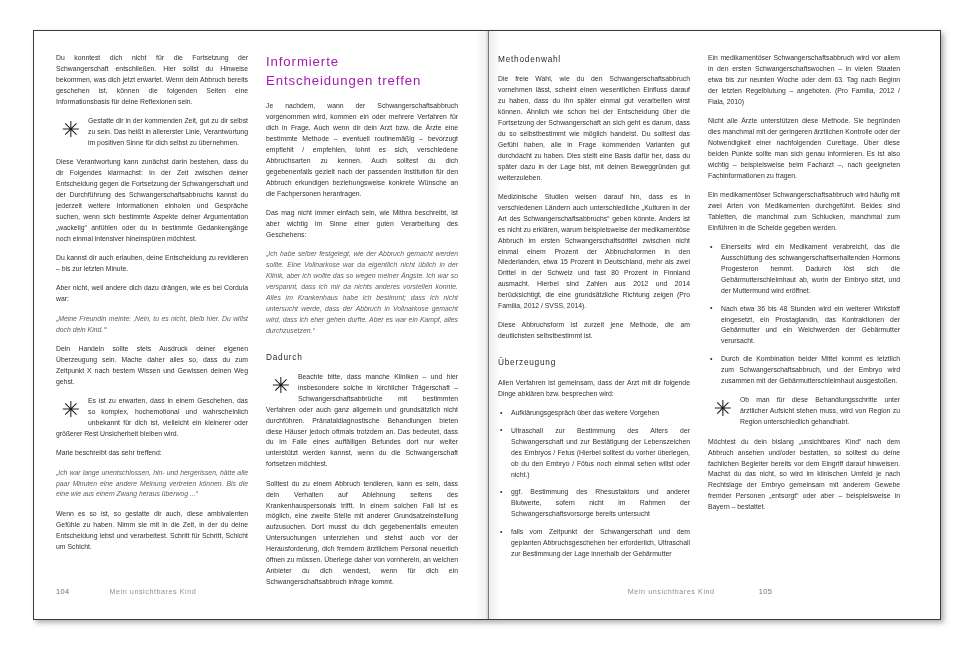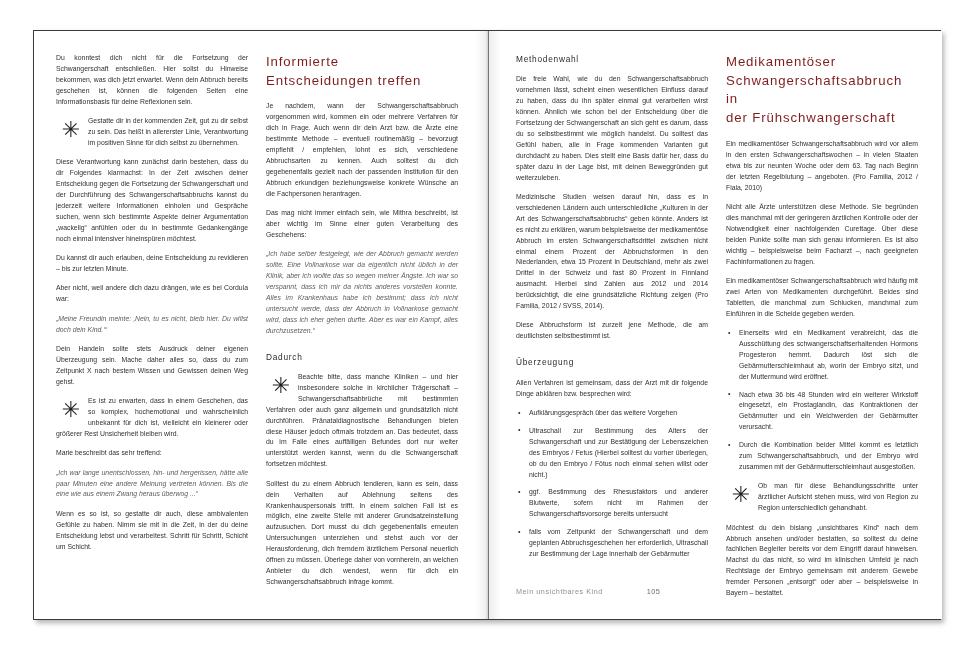--- a/index.html
+++ b/index.html
@@ -33,21 +33,21 @@
   }
 
   .page {
     position: absolute;
     top: 0;
     height: 100%;
     box-sizing: border-box;
     background: #ffffff;
   }
   .page-left  { left: 0;   width: 454px; }
-  .page-right { left: 454px; width: 454px; }
+  .page-right { left: 436px; width: 454px; }
 
   
   .gutter {
     position: absolute;
     left: 441px;
     top: 0;
     width: 26px;
     height: 100%;
     background: linear-gradient(to right,
         rgba(0,0,0,0.00) 0%,
@@ -83,21 +83,21 @@
     width: 192px;
     position: relative;
   }
 
   
   .h1 {
     font-size: 13.2px;
     font-weight: 400;
     letter-spacing: 0.9px;
     line-height: 1.42;
-    color: #7f1d1d;
+    color: #a21caf;
     margin: 0 0 11px 0;
     white-space: pre-line;
   }
   .h2 {
     font-size: 8.3px;
     font-weight: 400;
     letter-spacing: 0.75px;
     line-height: 1.5;
     color: #2b2b2b;
     margin: 0 0 9px 0;
@@ -176,21 +176,21 @@
   .footer {
     position: absolute;
     bottom: 18px;
     height: 14px;
     font-size: 7.2px;
     letter-spacing: 0.55px;
     color: #8f8f8f;
     white-space: nowrap;
   }
   .page-left .footer  { left: 22px;  right: 30px; }
-  .page-right .footer { left: 28px;  right: 22px; text-align: left; }
+  .page-right .footer { left: 28px;  right: 22px; text-align: center; }
 
   .footer .pageno {
     color: #6e6e6e;
     font-size: 7.4px;
     letter-spacing: 0.4px;
   }
   .page-left .footer .title { margin-left: 40px; }
   .page-right .footer .pageno { margin-left: 44px; }
 </style>
 </head>
@@ -236,20 +236,23 @@
 
           <div class="callout">
             <span class="star">✳</span>
             <p>Beachte bitte, dass manche Kliniken – und hier insbesondere solche in kirchlicher Trägerschaft – Schwangerschaftsabbrüche mit bestimmten Verfahren oder auch ganz allgemein und grundsätzlich nicht durchführen. Pränataldiagnostische Behandlungen bieten diese Häuser jedoch oftmals trotzdem an. Das bedeutet, dass du im Falle eines auffälligen Befundes dort nur weiter unterstützt werden kannst, wenn du die Schwangerschaft fortsetzen möchtest.</p>
           </div>
 
           <p class="body">Solltest du zu einem Abbruch tendieren, kann es sein, dass dein Verhalten auf Ablehnung seitens des Krankenhauspersonals trifft. In einem solchen Fall ist es möglich, eine zweite Stelle mit anderer Grundsatzeinstellung aufzusuchen. Dort musst du dich gegebenenfalls erneuten Untersuchungen unterziehen und stehst auch vor der Herausforderung, dich fremdem ärztlichem Personal neuerlich öffnen zu müssen. Überlege daher von vornherein, an welchen Anbieter du dich wendest, wenn für dich ein Schwangerschaftsabbruch infrage kommt.</p>
         </div>
       </div>
 
+      <div class="footer">
+        <span class="pageno">104</span><span class="title">Mein unsichtbares Kind</span>
+      </div>
     </div>
 
     <div class="page page-right">
       <div class="cols">
 
         <div class="col">
           <h2 class="h2">Methodenwahl</h2>
           <p class="body">Die freie Wahl, wie du den Schwangerschaftsabbruch vornehmen lässt, scheint einen wesentlichen Einfluss darauf zu haben, dass du ihn später einmal gut verarbeiten wirst können. Ähnlich wie schon bei der Entscheidung über die Fortsetzung der Schwangerschaft an sich geht es darum, dass du so selbstbestimmt wie möglich handelst. Du solltest das Gefühl haben, alle in Frage kommenden Varianten gut durchdacht zu haben. Dies stellt eine Basis dafür her, dass du später dazu in der Lage bist, mit deinen Beweggründen gut weiterzuleben.</p>
           <p class="body">Medizinische Studien weisen darauf hin, dass es in verschiedenen Ländern auch unterschiedliche „Kulturen in der Art des Schwangerschaftsabbruchs“ geben könnte. Anders ist es nicht zu erklären, warum beispielsweise der medikamentöse Abbruch im ersten Schwangerschaftsdrittel zwischen nicht einmal einem Prozent der Abbruchsformen in den Niederlanden, etwa 15 Prozent in Deutschland, mehr als zwei Drittel in der Schweiz und fast 80 Prozent in Finnland ausmacht. Hierbei sind Zahlen aus 2012 und 2014 berücksichtigt, die eine grundsätzliche Richtung zeigen (Pro Familia, 2012 / SVSS, 2014).</p>
           <p class="body">Diese Abbruchsform ist zurzeit jene Methode, die am deutlichsten selbstbestimmt ist.</p>
@@ -257,23 +260,20 @@
           <p class="body">Allen Verfahren ist gemeinsam, dass der Arzt mit dir folgende Dinge abklären bzw. besprechen wird:</p>
           <ul class="bullets">
             <li>Aufklärungsgespräch über das weitere Vorgehen</li>
             <li>Ultraschall zur Bestimmung des Alters der Schwangerschaft und zur Bestätigung der Lebenszeichen des Embryos / Fetus (Hierbei solltest du vorher überlegen, ob du den Embryo / Fötus noch einmal sehen willst oder nicht.)</li>
             <li>ggf. Bestimmung des Rhesusfaktors und anderer Blutwerte, sofern nicht im Rahmen der Schwangerschaftsvorsorge bereits untersucht</li>
             <li>falls vom Zeitpunkt der Schwangerschaft und dem geplanten Abbruchsgeschehen her erforderlich, Ultraschall zur Bestimmung der Lage innerhalb der Gebärmutter</li>
           </ul>
         </div>
 
         <div class="col">
-          <h1 class="h1">Medikamentöser
-Schwangerschaftsabbruch in
-der Frühschwangerschaft</h1>
           <p class="body">Ein medikamentöser Schwangerschaftsabbruch wird vor allem in den ersten Schwangerschaftswochen – in vielen Staaten etwa bis zur neunten Woche oder dem 63. Tag nach Beginn der letzten Regelblutung – angeboten. (Pro Familia, 2012 / Fiala, 2010)</p>
           <p class="body">Nicht alle Ärzte unterstützen diese Methode. Sie begründen dies manchmal mit der geringeren ärztlichen Kontrolle oder der Notwendigkeit einer nachfolgenden Curettage. Über diese beiden Punkte sollte man sich genau informieren. Es ist also wichtig – beispielsweise beim Facharzt –, nach geeigneten Fachinformationen zu fragen.</p>
           <p class="body">Ein medikamentöser Schwangerschaftsabbruch wird häufig mit zwei Arten von Medikamenten durchgeführt. Beides sind Tabletten, die manchmal zum Schlucken, manchmal zum Einführen in die Scheide gegeben werden.</p>
           <ul class="bullets">
             <li>Einerseits wird ein Medikament verabreicht, das die Ausschüttung des schwangerschaftserhaltenden Hormons Progesteron hemmt. Dadurch löst sich die Gebärmutterschleimhaut ab, worin der Embryo sitzt, und der Muttermund wird eröffnet.</li>
             <li>Nach etwa 36 bis 48 Stunden wird ein weiterer Wirkstoff eingesetzt, ein Prostaglandin, das Kontraktionen der Gebärmutter und ein Weichwerden der Gebärmutter verursacht.</li>
             <li>Durch die Kombination beider Mittel kommt es letztlich zum Schwangerschaftsabbruch, und der Embryo wird zusammen mit der Gebärmutterschleimhaut ausgestoßen.</li>
           </ul>
 
           <div class="callout">

